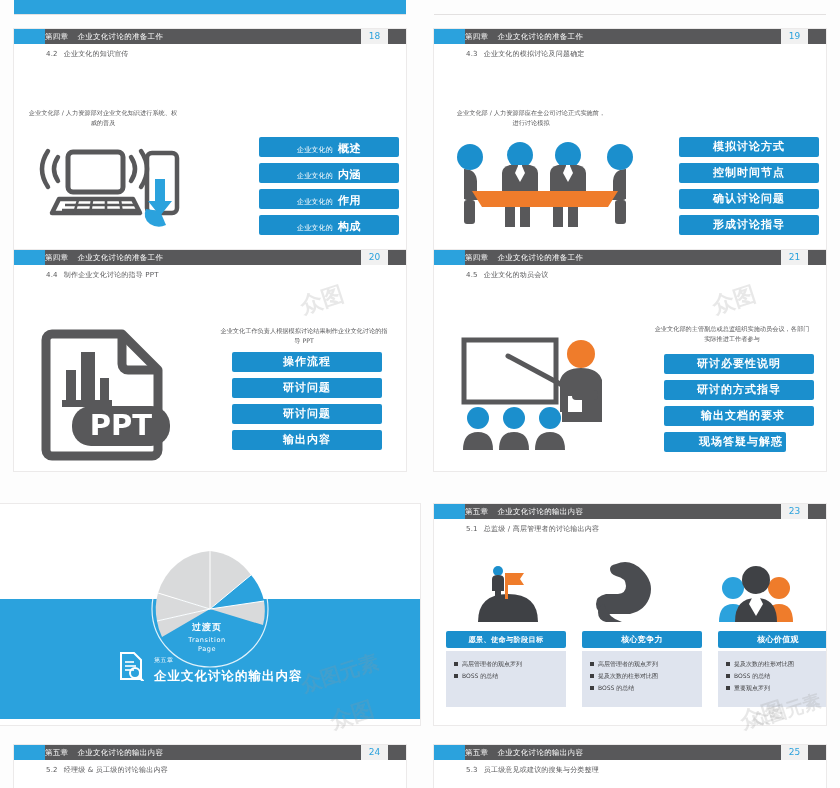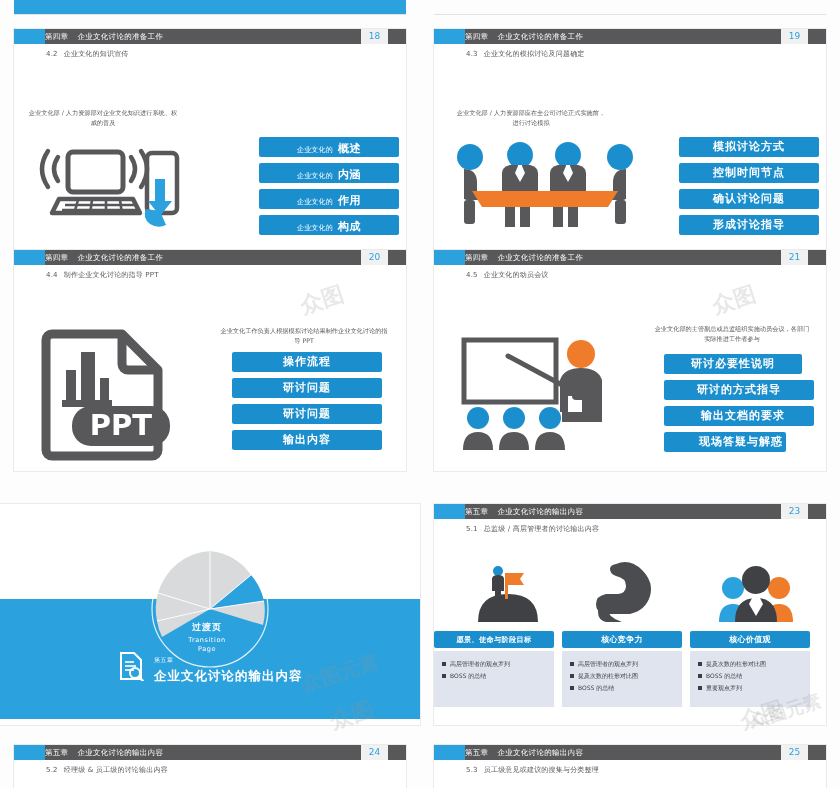--- a/index.html
+++ b/index.html
@@ -113,21 +113,21 @@
   .trans-label .t1 { font-size: 9px; font-weight: bold; letter-spacing: 1px; }
   .trans-label .t2 { font-size: 6.5px; line-height: 9px; margin-top: 2px; letter-spacing: .6px; }
   .trans-foot {
     position: absolute; left: 118px; bottom: 40px;
     display: flex; align-items: center; gap: 10px; color: #ffffff;
   }
   .trans-foot .f1 { font-size: 6px; letter-spacing: .5px; opacity: .95; }
   .trans-foot .f2 { font-size: 12.5px; font-weight: bold; letter-spacing: 1px; margin-top: 2px; }
 
   
-  .cols { position: absolute; left: 0; top: 127px; display: flex; gap: 8px; }
+  .cols { position: absolute; left: 12px; top: 127px; display: flex; gap: 16px; }
   .colcard { width: 120px; }
   .colcard .cap {
     background: #1b8fcd; color: #fff; height: 17px; line-height: 17px;
     text-align: center; font-size: 8px; font-weight: bold; border-radius: 2px;
     letter-spacing: .3px; white-space: nowrap;
   }
   .colcard .cap.narrow { font-size: 7.2px; }
   .colcard .body {
     background: #dfe4ee; margin-top: 3px; min-height: 56px;
     padding: 7px 6px 7px 8px;
@@ -350,21 +350,21 @@
           <path d="M11 116 q0 -18 15 -18 q15 0 15 18 z" fill="#58585a"></path>
           <circle cx="62" cy="84" r="11" fill="#1b8fcd"></circle>
           <path d="M47 116 q0 -18 15 -18 q15 0 15 18 z" fill="#58585a"></path>
           <circle cx="98" cy="84" r="11" fill="#1b8fcd"></circle>
           <path d="M83 116 q0 -18 15 -18 q15 0 15 18 z" fill="#58585a"></path>
         </g>
       </svg>
     </div>
 
     <div class="barlist" style="left:230px; top:104px;">
-      <div class="bar solo" style="width:138px;">研讨必要性说明</div>
+      <div class="bar solo" style="width:150px;">研讨必要性说明</div>
       <div class="bar solo" style="width:150px;">研讨的方式指导</div>
       <div class="bar solo" style="width:150px;padding-left:8px;">输出文档的要求</div>
       <div class="bar solo" style="width:122px;padding-left:32px;">现场答疑与解惑</div>
     </div>
   </div>
 
   <div class="slide col-l row-3" style="left:0; width:420px;">
     <div class="trans">
       <div class="trans-band"></div>
       <div class="trans-pie">

